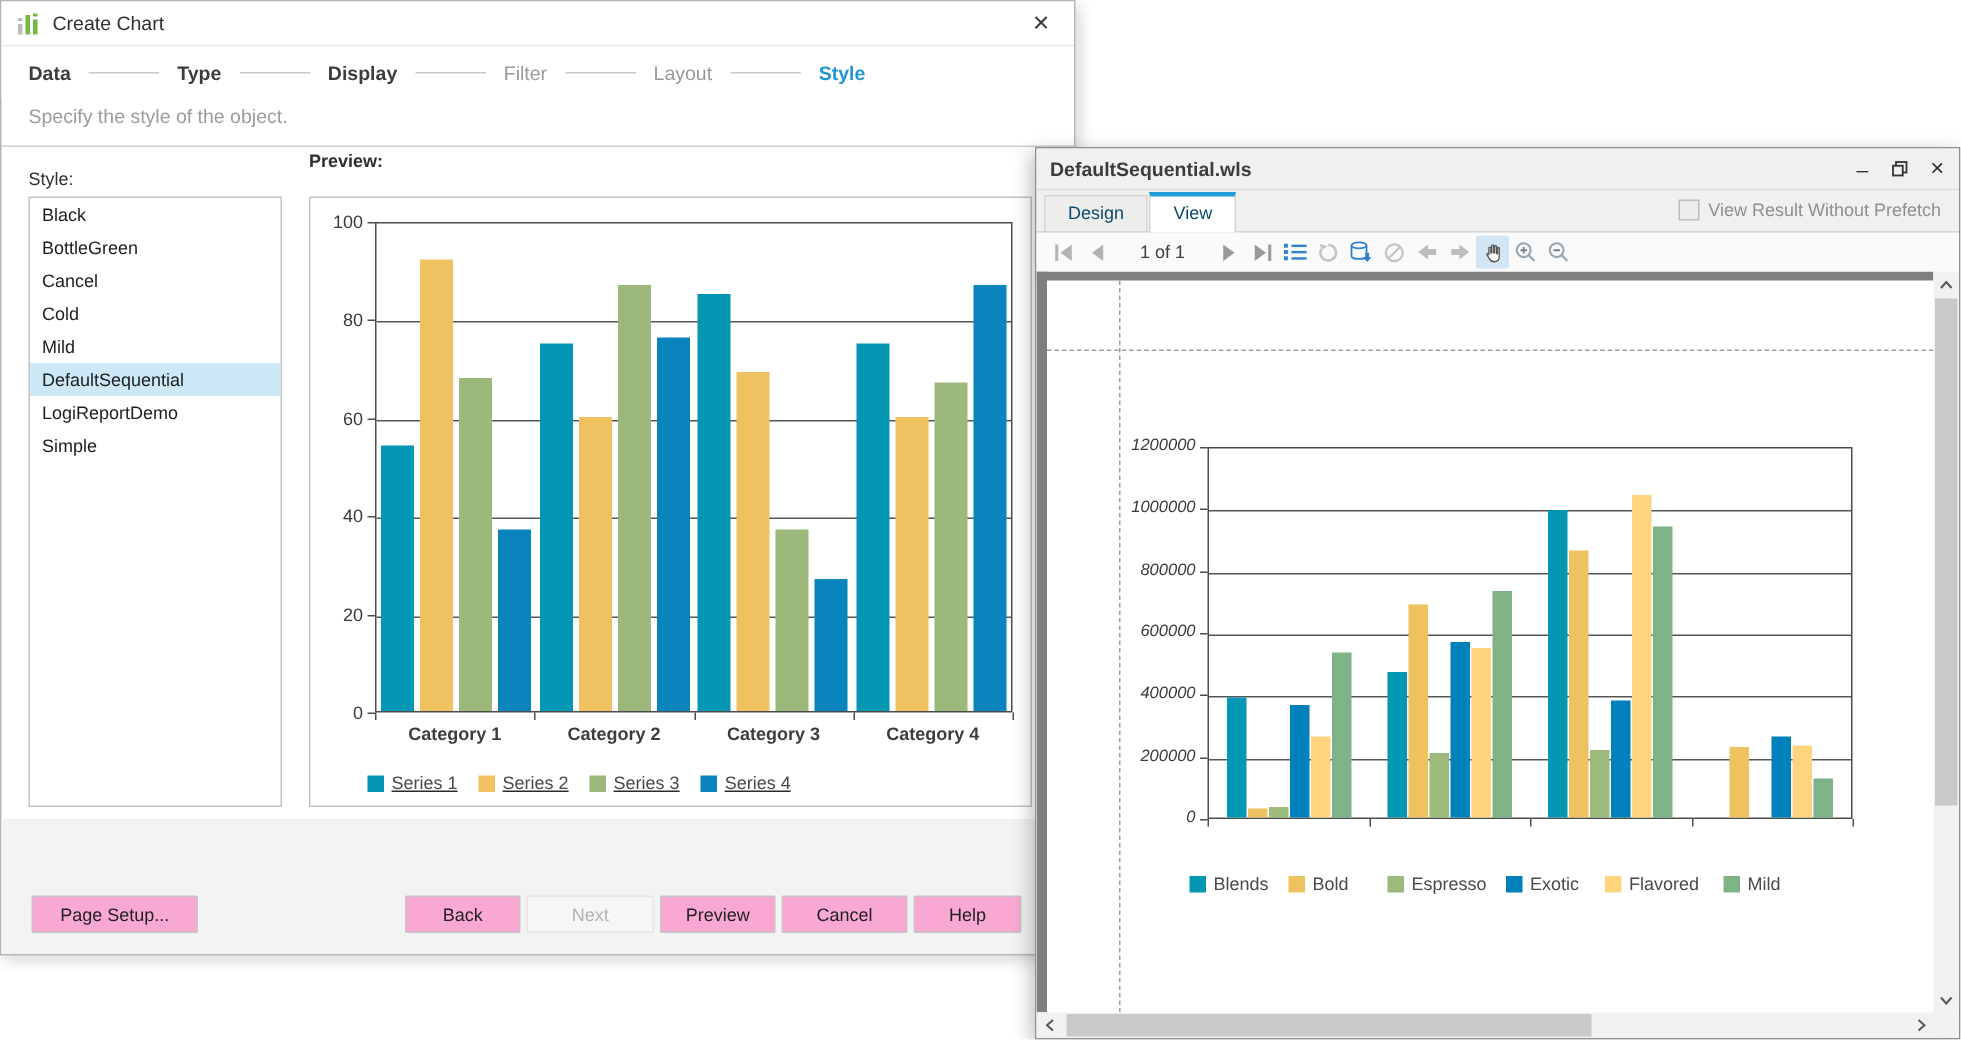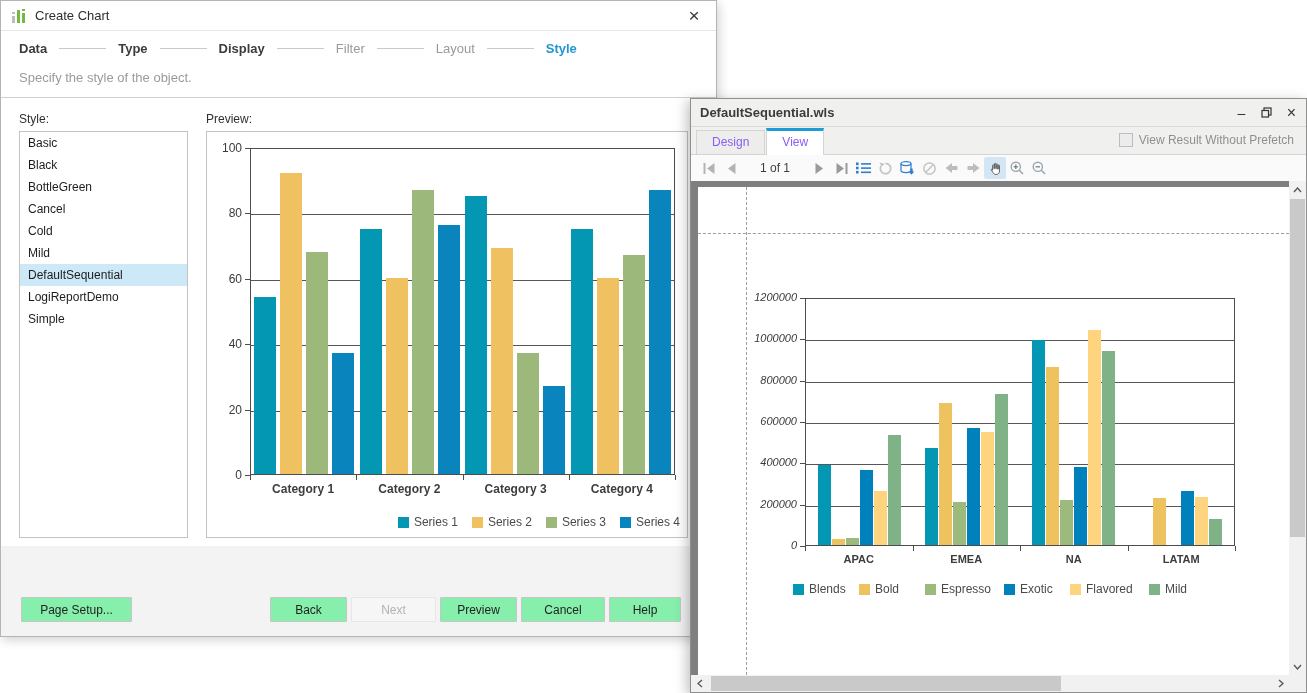--- a/index.html
+++ b/index.html
@@ -27,33 +27,33 @@
   .step { font-size:13px; font-weight:bold; color:#3c3c3c; white-space:nowrap; }
   .step.pending { color:#9a9a9a; font-weight:normal; }
   .step.active  { color:#2196d4; }
   .step-line { width:47px; height:1px; background:#c9c9c9; margin:0 12px; }
 
   .dlg-subtitle { padding:4px 0 0 18px; height:30px; font-size:13px; color:#9b9b9b; }
   .dlg-sep { position:absolute; left:0; right:0; top:96px; border-top:1px solid #cfcfcf; }
 
   .field-label { position:absolute; font-size:12px; color:#2f2f2f; }
   .style-label   { left:18px;  top:111px; }
-  .preview-label { left:205px; top:111px; }
+  .preview-label { left:205px; top:99px;font-weight:bold; }
 
   .style-list { position:absolute; left:18px; top:130px; width:169px; height:407px;
                 border:1px solid #c3c3c3; background:#fff; overflow:hidden; }
   .list-item { height:22px; line-height:22px; padding-left:8px; font-size:12px; color:#1d1d1d; cursor:default; }
   .list-item.selected { background:#cde8f7; }
 
   .preview-panel { position:absolute; left:205px; top:130px; width:482px; height:407px;
                    border:1px solid #c3c3c3; background:#fff; }
 
   .dlg-footer { position:absolute; left:0; right:0; top:545px; bottom:0; background:#f3f3f3;
                 display:flex; align-items:flex-end; padding:0 35px 14px 20px; }
-  .btn { height:25px; min-width:77px; padding:0 12px; background:#86efac; border:1px solid #c6c6c6;
+  .btn { height:25px; min-width:77px; padding:0 12px; background:#f9a8d4; border:1px solid #c6c6c6;
          font-family:"Liberation Sans", sans-serif; font-size:12px; color:#1f1f1f; border-radius:1px; cursor:default; }
   .btn-pagesetup { min-width:111px; }
   .btn + .btn { margin-left:4px; }
   .btn.disabled { background:#f6f6f6; border-color:#e6e6e6; color:#b3b3b3; }
   .footer-spacer { flex:1; }
 
   
   .chart { position:absolute; }
   .chart-plot { position:absolute; border:1px solid #4c4c4c; background:#fff; }
   .gridline { position:absolute; left:0; right:0; height:1px; background:#565656; }
@@ -64,39 +64,39 @@
   .chart--preview .y-label { font-size:12px; }
   .chart--report  .y-label { font-size:11px;font-style:italic; }
   .tickmark { position:absolute; background:#4c4c4c; }
   .x-labels { position:absolute; display:flex; }
   .x-label { flex:1; text-align:center; font-weight:bold; color:#3d3d3d; }
   .chart--preview .x-label { font-size:12px; }
   .chart--report  .x-label { font-size:11px; }
   .legend { position:absolute; display:flex; align-items:center; }
   .legend-item { display:flex; align-items:center; font-size:12px; color:#4a4a4a; white-space:nowrap; }
   .legend-marker { width:11px; height:11px; display:inline-block; margin-right:5px; flex:none; }
-  .chart--preview .legend { justify-content:flex-end; }
+  .chart--preview .legend { justify-content:flex-start;text-decoration:underline; }
   .chart--preview .legend-item { margin:0 7px; }
   .chart--report .legend-item { width:66px; }
   .chart--report .legend-item.wide { width:79px; }
 
   
   .viewer { position:absolute; left:690px; top:98px; width:617px; height:595px; background:#fff;
             border:1px solid #8f8f8f; box-shadow:-3px 3px 12px rgba(0,0,0,.25); z-index:2; }
   .v-titlebar { height:28px; background:#f0f0ee; display:flex; align-items:center; padding:0 2px 0 9px;
                 border-bottom:1px solid #dadada; }
   .v-title { font-size:13px; font-weight:bold; color:#3c3c3c; }
   .winbtns { margin-left:auto; display:flex; align-items:center; }
   .winbtn { width:25px; height:22px; display:flex; align-items:center; justify-content:center;
             font-size:14px; color:#333; cursor:default; }
   .winbtn.close { font-size:16px; }
 
   .v-tabs { height:28px; background:#f0f0ee; border-bottom:1px solid #d4d4d4; position:relative;
             display:flex; align-items:flex-end; padding-left:5px; }
-  .tab { height:24px; line-height:22px; padding:0 15px; font-size:12px; color:#8b5cf6;
+  .tab { height:24px; line-height:22px; padding:0 15px; font-size:12px; color:#0c4a6e;
          background:#ededeb; border:1px solid #d4d4d4; border-bottom:none; margin-right:1px; cursor:default; }
   .tab.active { background:#fff; border-top:3px solid #1e9cd7; height:27px; margin-bottom:-1px;
                 line-height:22px; z-index:1;text-align:right; }
   .prefetch { position:absolute; right:12px; top:6px; display:flex; align-items:center; }
   .prefetch .cb { width:14px; height:14px; background:#ececec; border:1px solid #bdbdbd; margin-right:6px; }
   .prefetch .cb-label { font-size:12px; color:#8f8f8f; }
 
   .v-toolbar { height:26px; background:#fafafa; display:flex; align-items:center; padding-left:7px; }
   .tbtn { width:22px; height:22px; display:flex; align-items:center; justify-content:center; cursor:default; flex:none; }
   .tbtn.active-tool { background:#d3e6f6; border-radius:2px; }
@@ -148,21 +148,20 @@
       <span class="step pending">Layout</span>
       <span class="step-line"></span>
       <span class="step active">Style</span>
     </div>
 
   <div class="dlg-subtitle">Specify the style of the object.</div>
   <div class="dlg-sep"></div>
 
   <div class="field-label style-label">Style:</div>
   <div class="style-list" id="style-list">
-      <div class="list-item">Basic</div>
       <div class="list-item">Black</div>
       <div class="list-item">BottleGreen</div>
       <div class="list-item">Cancel</div>
       <div class="list-item">Cold</div>
       <div class="list-item">Mild</div>
       <div class="list-item selected">DefaultSequential</div>
       <div class="list-item">LogiReportDemo</div>
       <div class="list-item">Simple</div>
     </div>
 
@@ -427,26 +426,20 @@
         <div class="tickmark" style="left: 51px; top: 89.6667px; width: 5px; height: 1px;"></div>
         <div class="y-label" style="left: -7px; top: 41.3333px; width: 55px;">1000000</div>
         <div class="tickmark" style="left: 51px; top: 48.3333px; width: 5px; height: 1px;"></div>
         <div class="y-label" style="left: -7px; top: 0px; width: 55px;">1200000</div>
         <div class="tickmark" style="left: 51px; top: 7px; width: 5px; height: 1px;"></div>
         <div class="tickmark" style="left: 56px; top: 255px; width: 1px; height: 5px;"></div>
         <div class="tickmark" style="left: 164px; top: 255px; width: 1px; height: 5px;"></div>
         <div class="tickmark" style="left: 271px; top: 255px; width: 1px; height: 5px;"></div>
         <div class="tickmark" style="left: 379px; top: 255px; width: 1px; height: 5px;"></div>
         <div class="tickmark" style="left: 486px; top: 255px; width: 1px; height: 5px;"></div>
-        <div class="x-labels" style="left: 56px; top: 262px; width: 430px;">
-          <div class="x-label">APAC</div>
-          <div class="x-label">EMEA</div>
-          <div class="x-label">NA</div>
-          <div class="x-label">LATAM</div>
-        </div>
         <div class="legend" style="left: 44px; top: 291px; width: 454px;">
           <div class="legend-item">
             <div class="legend-marker" style="background: rgb(3, 151, 179);"></div>
             <span>Blends</span>
           </div>
           <div class="legend-item">
             <div class="legend-marker" style="background: rgb(237, 194, 95);"></div>
             <span>Bold</span>
           </div>
           <div class="legend-item wide">

